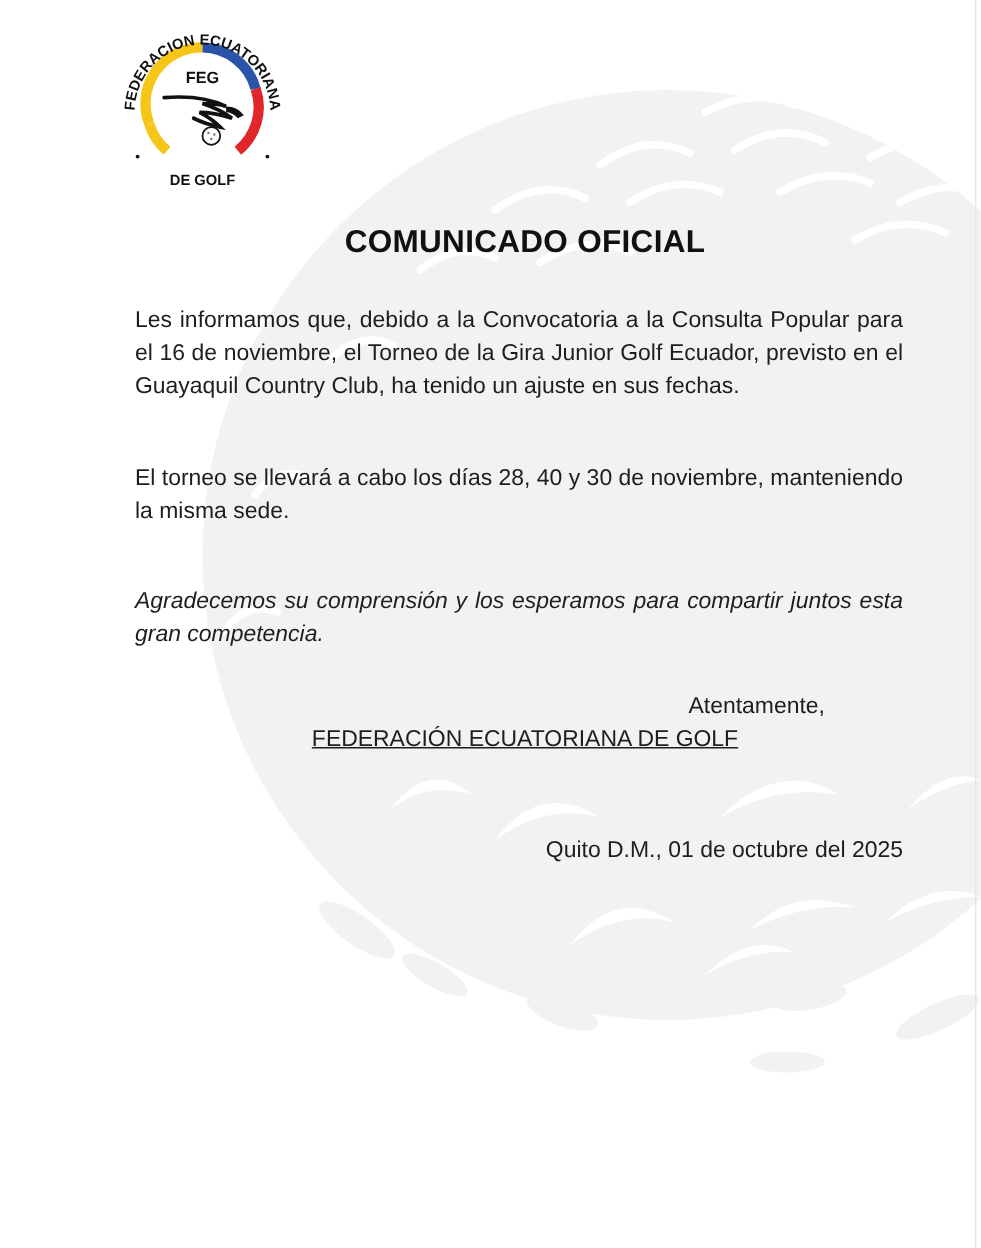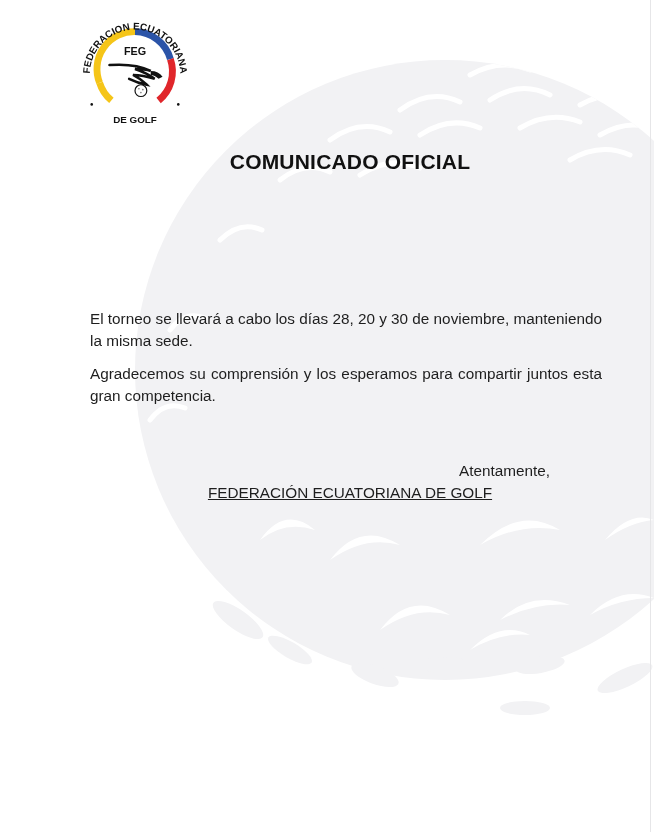--- a/index.html
+++ b/index.html
@@ -54,21 +54,21 @@
       position: absolute;
       left: 90px;
       width: 512px;
       font-size: 15.3px;
       line-height: 22px;
       text-align: justify;
       color: #1e1e1e;
     }
     .p1 { top: 203px; }
     .p2 { top: 308px; }
-    .p3 { top: 363px; }
+    .p3 { top: 390px; font-style: italic; }
     .closing {
       position: absolute;
       left: 150px;
       width: 400px;
       text-align: center;
       font-size: 15.3px;
       line-height: 22px;
       color: #1e1e1e;
     }
     .closing-1 { top: 460px; text-align: right; }
@@ -165,20 +165,22 @@
     <path d="M76 62 Q84 62 88 68 L84 70 Q80 66 76 66 Z" fill="#111"></path>
 
     <circle cx="66" cy="82" r="6" fill="#ffffff" stroke="#111" stroke-width="1.2"></circle>
     <circle cx="64" cy="80" r="0.8" fill="#777"></circle>
     <circle cx="68" cy="81" r="0.8" fill="#777"></circle>
     <circle cx="66" cy="84" r="0.8" fill="#777"></circle>
   </svg>
 
   <div class="title">COMUNICADO OFICIAL</div>
 
-  <div class="body-text p2">El torneo se llevará a cabo los días 28, 20 y 30 de noviembre, manteniendo la misma sede.</div>
+  <div class="body-text p1">Les informamos que, debido a la Convocatoria a la Consulta Popular para el 16 de noviembre, el Torneo de la Gira Junior Golf Ecuador, previsto en el Guayaquil Country Club, ha tenido un ajuste en sus fechas.</div>
+  <div class="body-text p2">El torneo se llevará a cabo los días 28, 40 y 30 de noviembre, manteniendo la misma sede.</div>
   <div class="body-text p3">Agradecemos su comprensión y los esperamos para compartir juntos esta gran competencia.</div>
 
   <div class="closing closing-1">Atentamente,</div>
   <div class="closing closing-2">FEDERACIÓN ECUATORIANA DE GOLF</div>
 
+  <div class="date-line">Quito D.M., 01 de octubre del 2025</div>
 
 </div>
 
 </body></html>

